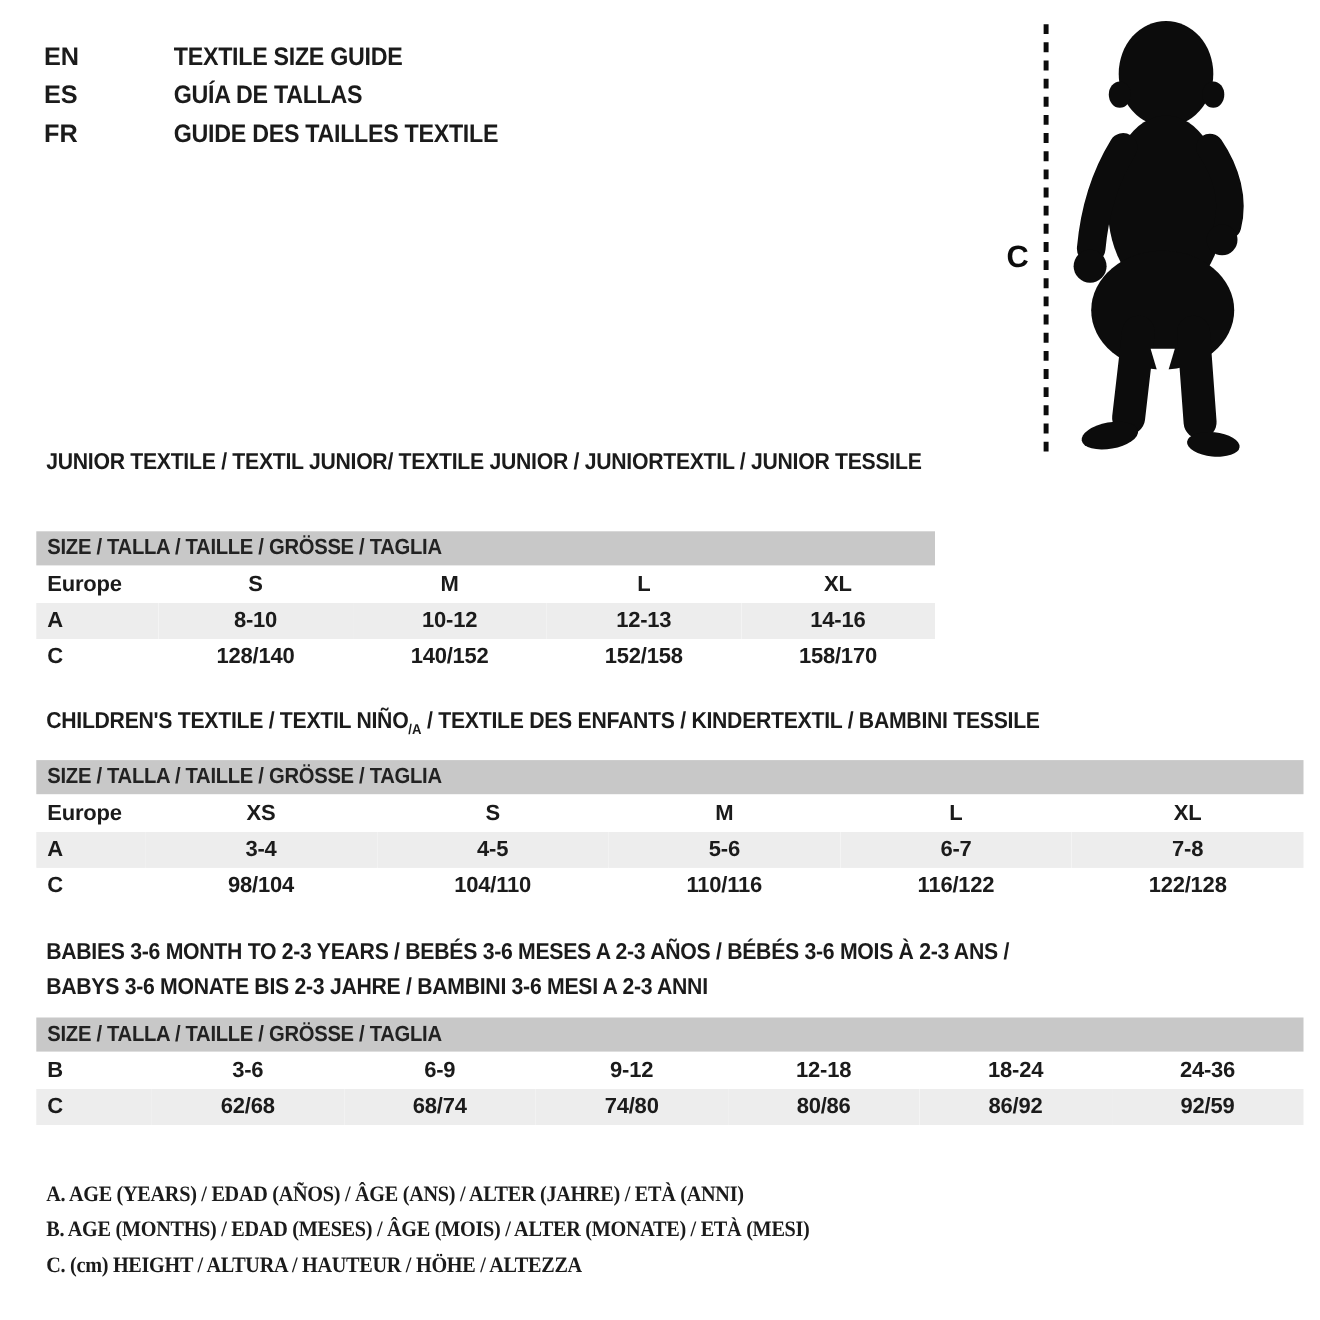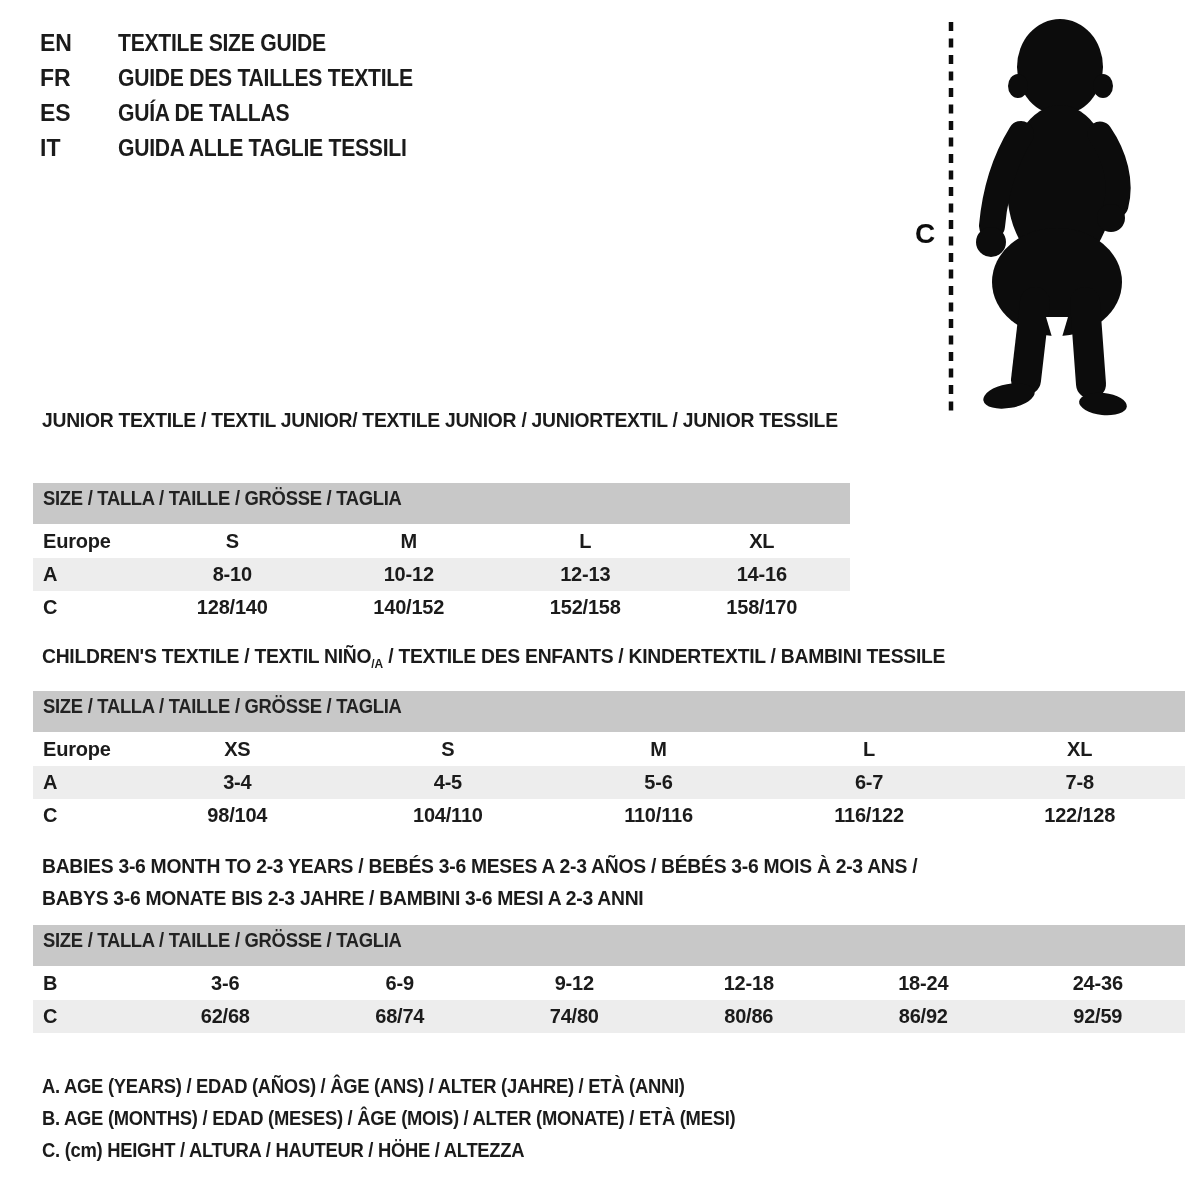--- a/index.html
+++ b/index.html
@@ -12,71 +12,67 @@
   }
   .cond {
     display:inline-block;
     transform:scaleX(0.92);
     transform-origin:0 50%;
     white-space:nowrap;
     letter-spacing:-0.3px;
   }
   
   .lang-list { position:absolute; left:40px; top:30px; }
-  .lang-row { display:flex; align-items:flex-start; height:35px; }
+  .lang-row { display:flex; align-items:flex-end; height:35px;gap:40px; }
   .lang-code { width:78px; font-size:23px; }
   .lang-label { font-size:23px; }
   
   .figure { position:absolute; left:905px; top:12px; width:240px; height:410px; }
   
   .section-title { position:absolute; left:42px; font-size:21px; line-height:24px; white-space:nowrap; }
   .two-line { line-height:32px; }
   .subsm { font-size:13px; vertical-align:-5px; letter-spacing:0; }
   
   .size-table { position:absolute; left:33px; }
   .size-bar {
-    height:41px; background:#c8c8c8; color:#222222;
+    height:31px; background:#c8c8c8; color:#222222;
     font-size:20px; line-height:31px; padding-left:10px;
     box-sizing:border-box; white-space:nowrap; overflow:hidden;
   }
   table { width:100%; border-collapse:collapse; table-layout:fixed; }
   td {
     font-size:20px; font-weight:700; text-align:center;
     padding:0; letter-spacing:-0.2px; overflow:hidden; white-space:nowrap;
   }
   td.lbl { text-align:left; padding-left:10px; }
   tr.r1 { height:34px; }
   tr.r2 { height:33px; }
   tr.r3 { height:33px; }
   tr.alt { background:#ededed; }
   
-  .legend { position:absolute; left:42px; top:1070px; font-size:20px; }
+  .legend { position:absolute; left:42px; top:1070px; font-size:20px;font-family:Liberation Serif, serif; }
   .legend div { line-height:32px; white-space:nowrap; }
 </style>
 </head>
 <body>
 
 <div class="page">
 
   <div class="lang-list">
     <div class="lang-row">
       <span class="lang-code">EN</span>
       <span class="lang-label cond">TEXTILE SIZE GUIDE</span>
     </div>
     <div class="lang-row">
+      <span class="lang-code">ES</span>
+      <span class="lang-label cond">GUÍA DE TALLAS</span>
+    </div>
+    <div class="lang-row">
       <span class="lang-code">FR</span>
       <span class="lang-label cond">GUIDE DES TAILLES TEXTILE</span>
-    </div>
-    <div class="lang-row">
-      <span class="lang-code">ES</span>
-      <span class="lang-label cond">GUÍA DE TALLAS</span>
-    </div>
-    <div class="lang-row">
-      <span class="lang-code">IT</span>
-      <span class="lang-label cond">GUIDA ALLE TAGLIE TESSILI</span>
     </div>
   </div>
 
   <div class="figure">
     <svg viewBox="0 0 240 410" width="240" height="410">
       <line x1="46" y1="10" x2="46" y2="402" stroke="#0c0c0c" stroke-width="4.5" stroke-dasharray="9 7.5"></line>
       <text x="10" y="231" font-size="28" font-weight="bold" fill="#0c0c0c">C</text>
       <g fill="#0c0c0c">
         <ellipse cx="155" cy="55" rx="43" ry="48"></ellipse>
         <ellipse cx="113" cy="74" rx="10" ry="12"></ellipse>

